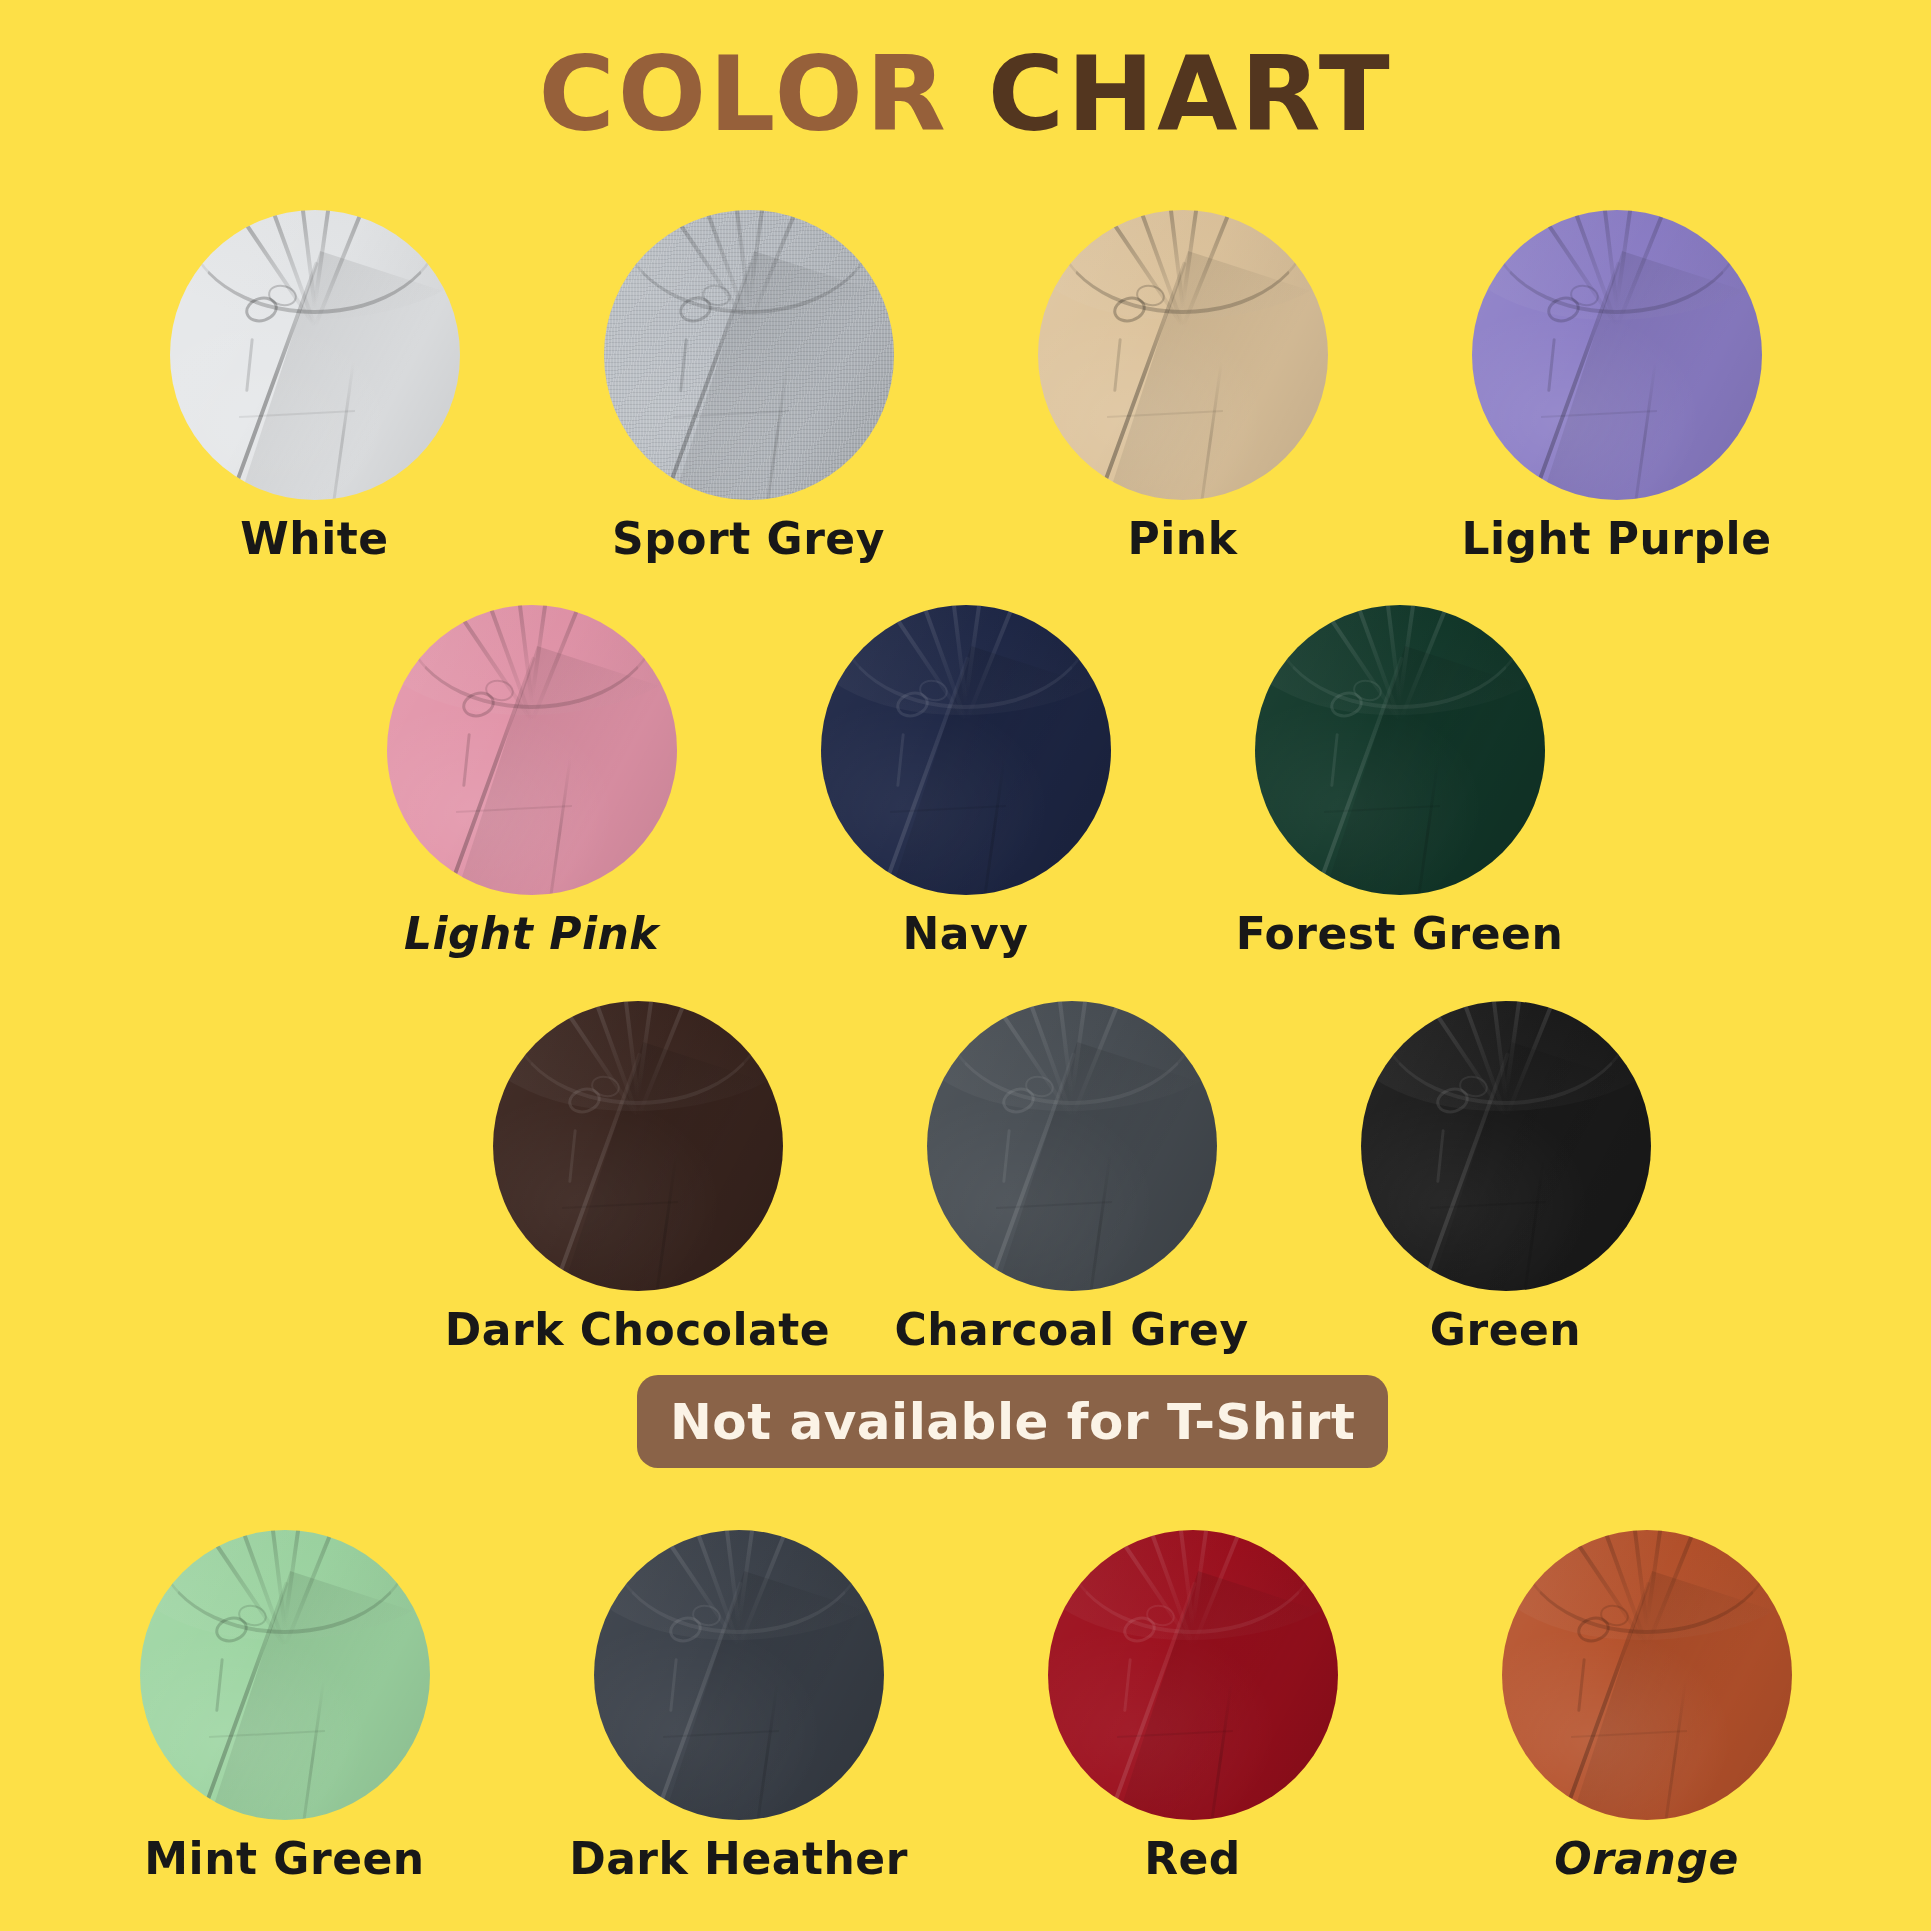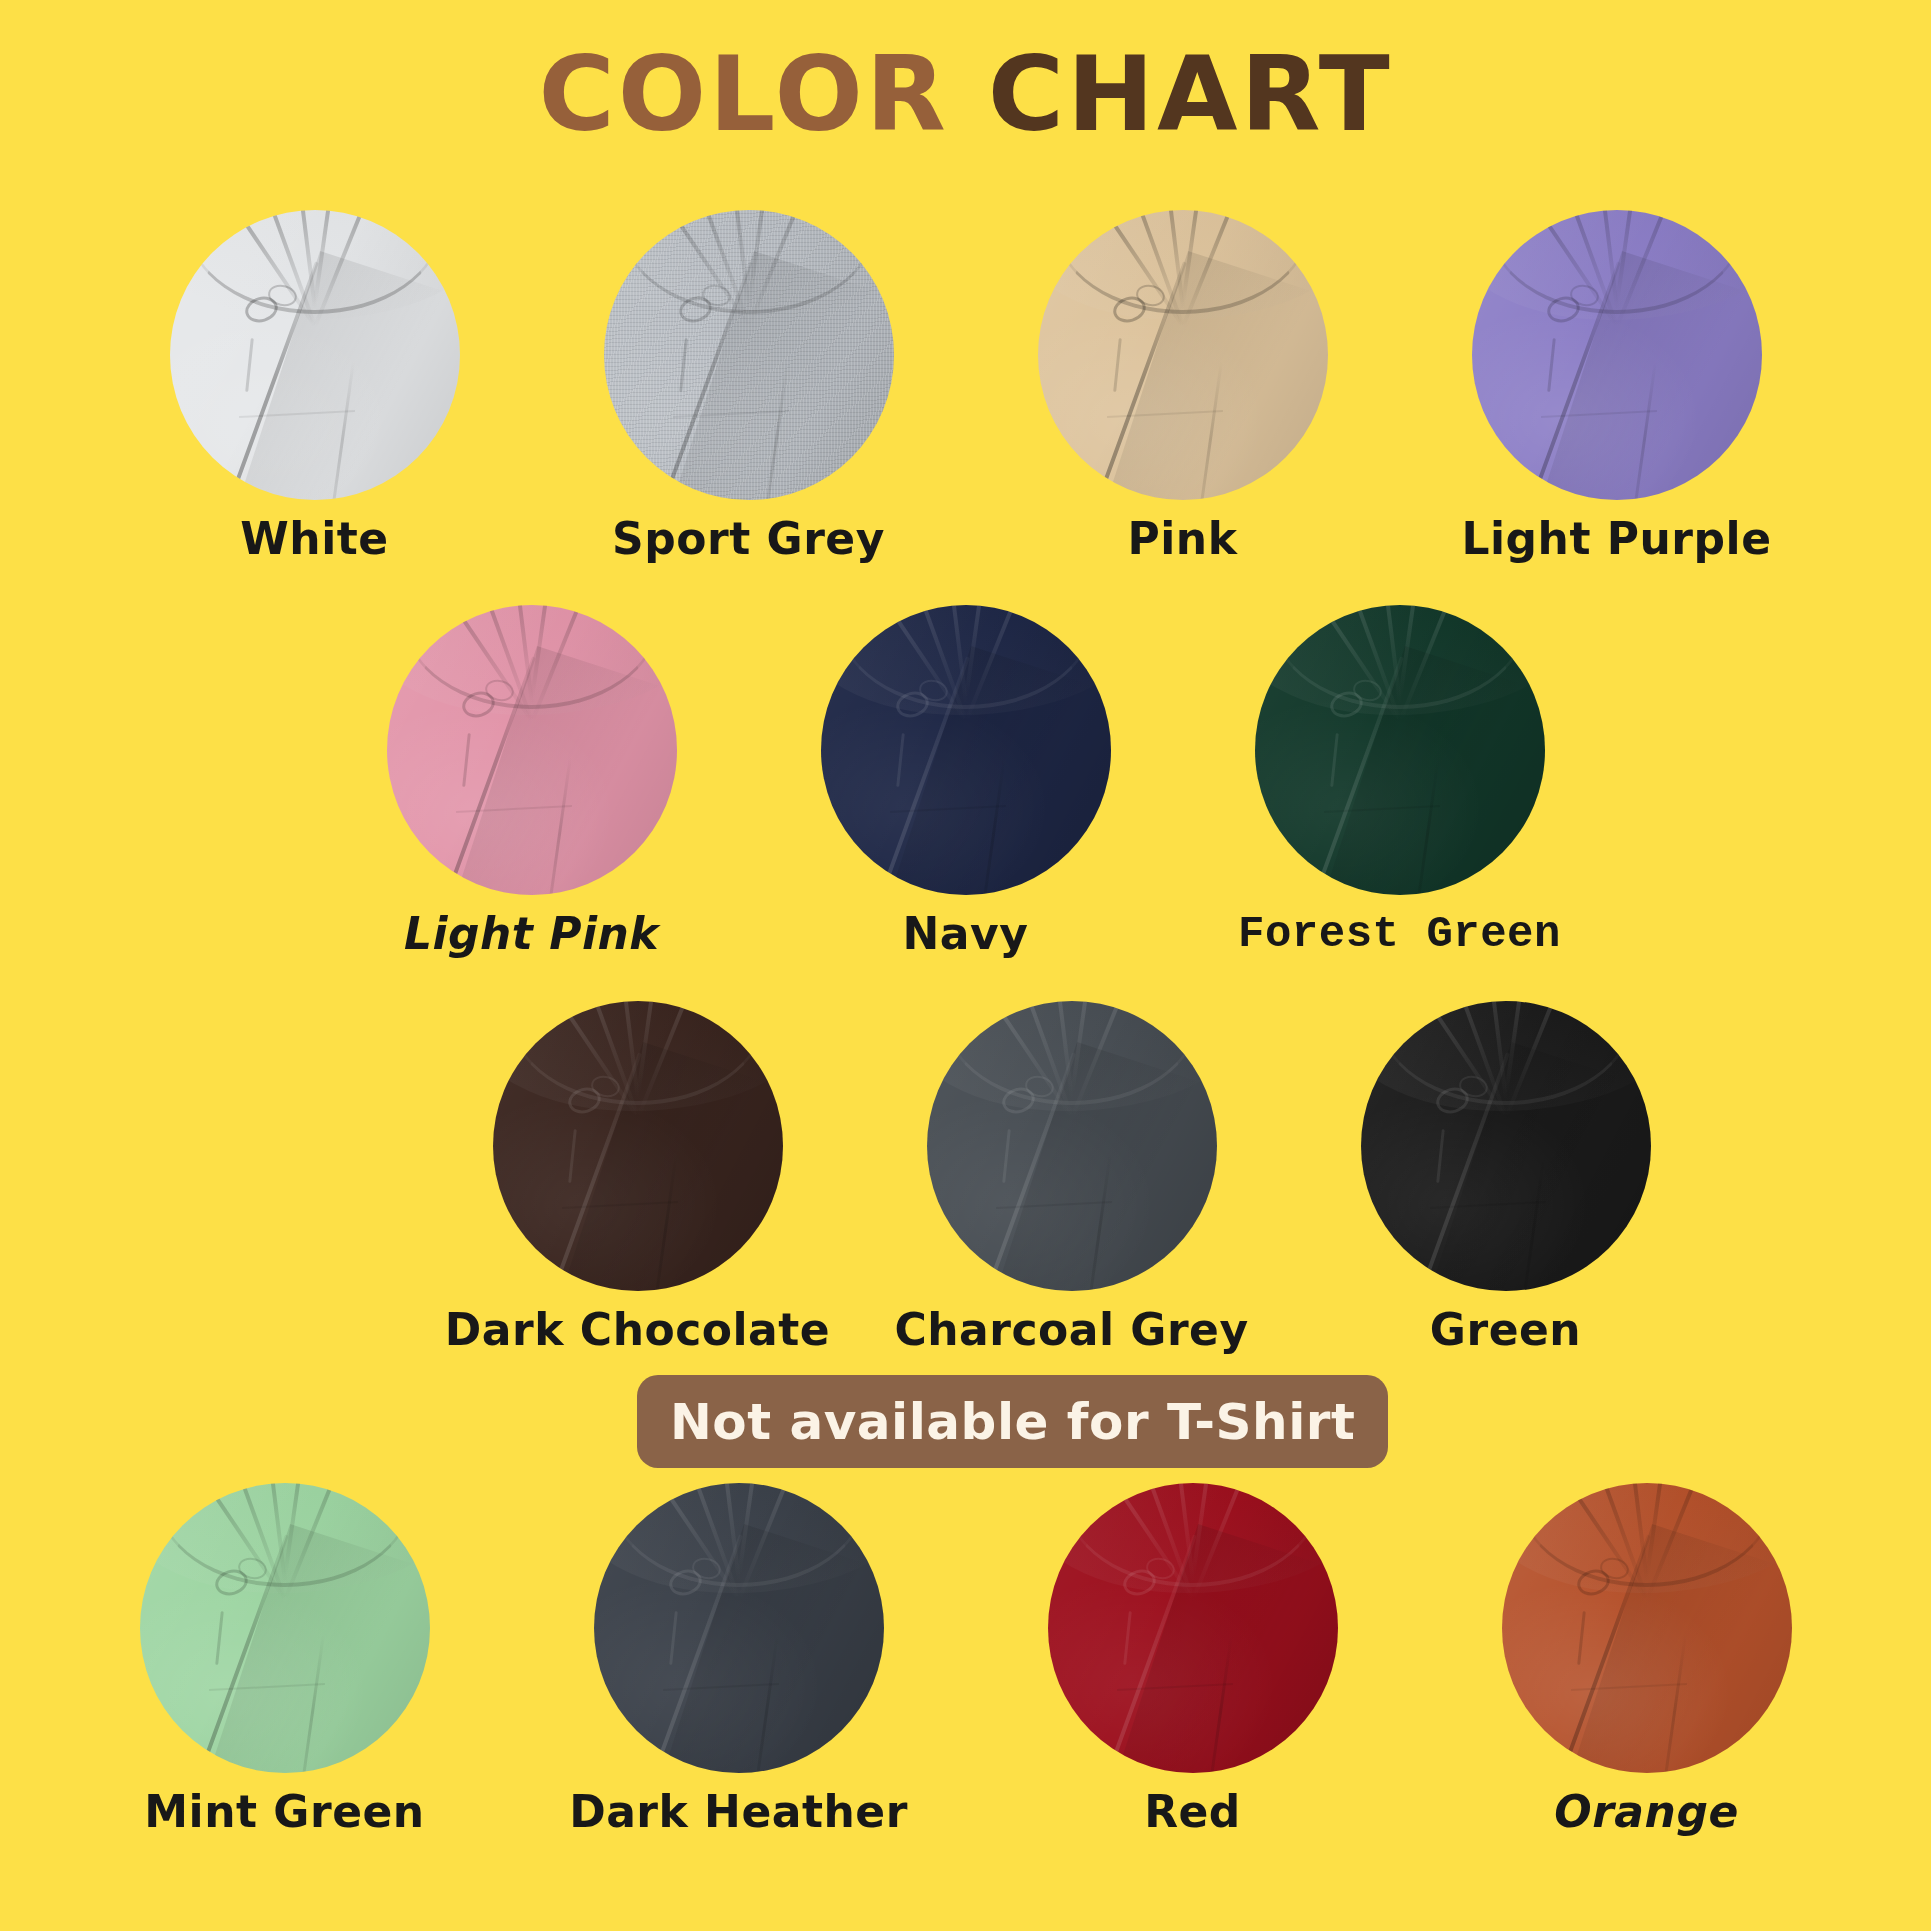--- a/index.html
+++ b/index.html
@@ -38,21 +38,21 @@
   .row {
     position: absolute;
     left: 0;
     width: 1931px;
     display: flex;
     justify-content: center;
   }
   .row.r1 { top: 210px; }
   .row.r2 { top: 605px; }
   .row.r3 { top: 1001px; }
-  .row.r4 { top: 1483px; gap: 20px; }
+  .row.r4 { top: 1530px; gap: 20px; }
 
   .cell {
     width: 434px;
     display: flex;
     flex-direction: column;
     align-items: center;
   }
 
   
   .row.r3 { padding-left: 212px; }
@@ -400,21 +400,21 @@
           <div class="pleat p4"></div>
           <div class="pleat p5"></div>
           <div class="sleeve"></div>
           <div class="seam"></div>
           <div class="seam2"></div>
           <div class="knot"></div>
           <div class="knot2"></div>
           <div class="string"></div>
           <div class="pocket"></div>
         </div>
-        <div class="label" style="color: rgb(24, 24, 24); font-family: Liberation Mono, monospace;">Forest Green</div>
+        <div class="label" style="color: rgb(24, 24, 24);">Forest Green</div>
       </div>
     </div>
   <div class="row r3">
       <div class="cell">
         <div class="swatch deep" style="--c: #3A251F;">
           <div class="body"></div>
           <div class="hood"></div>
           <div class="hoodedge"></div>
           <div class="pleat p1"></div>
           <div class="pleat p2"></div>

